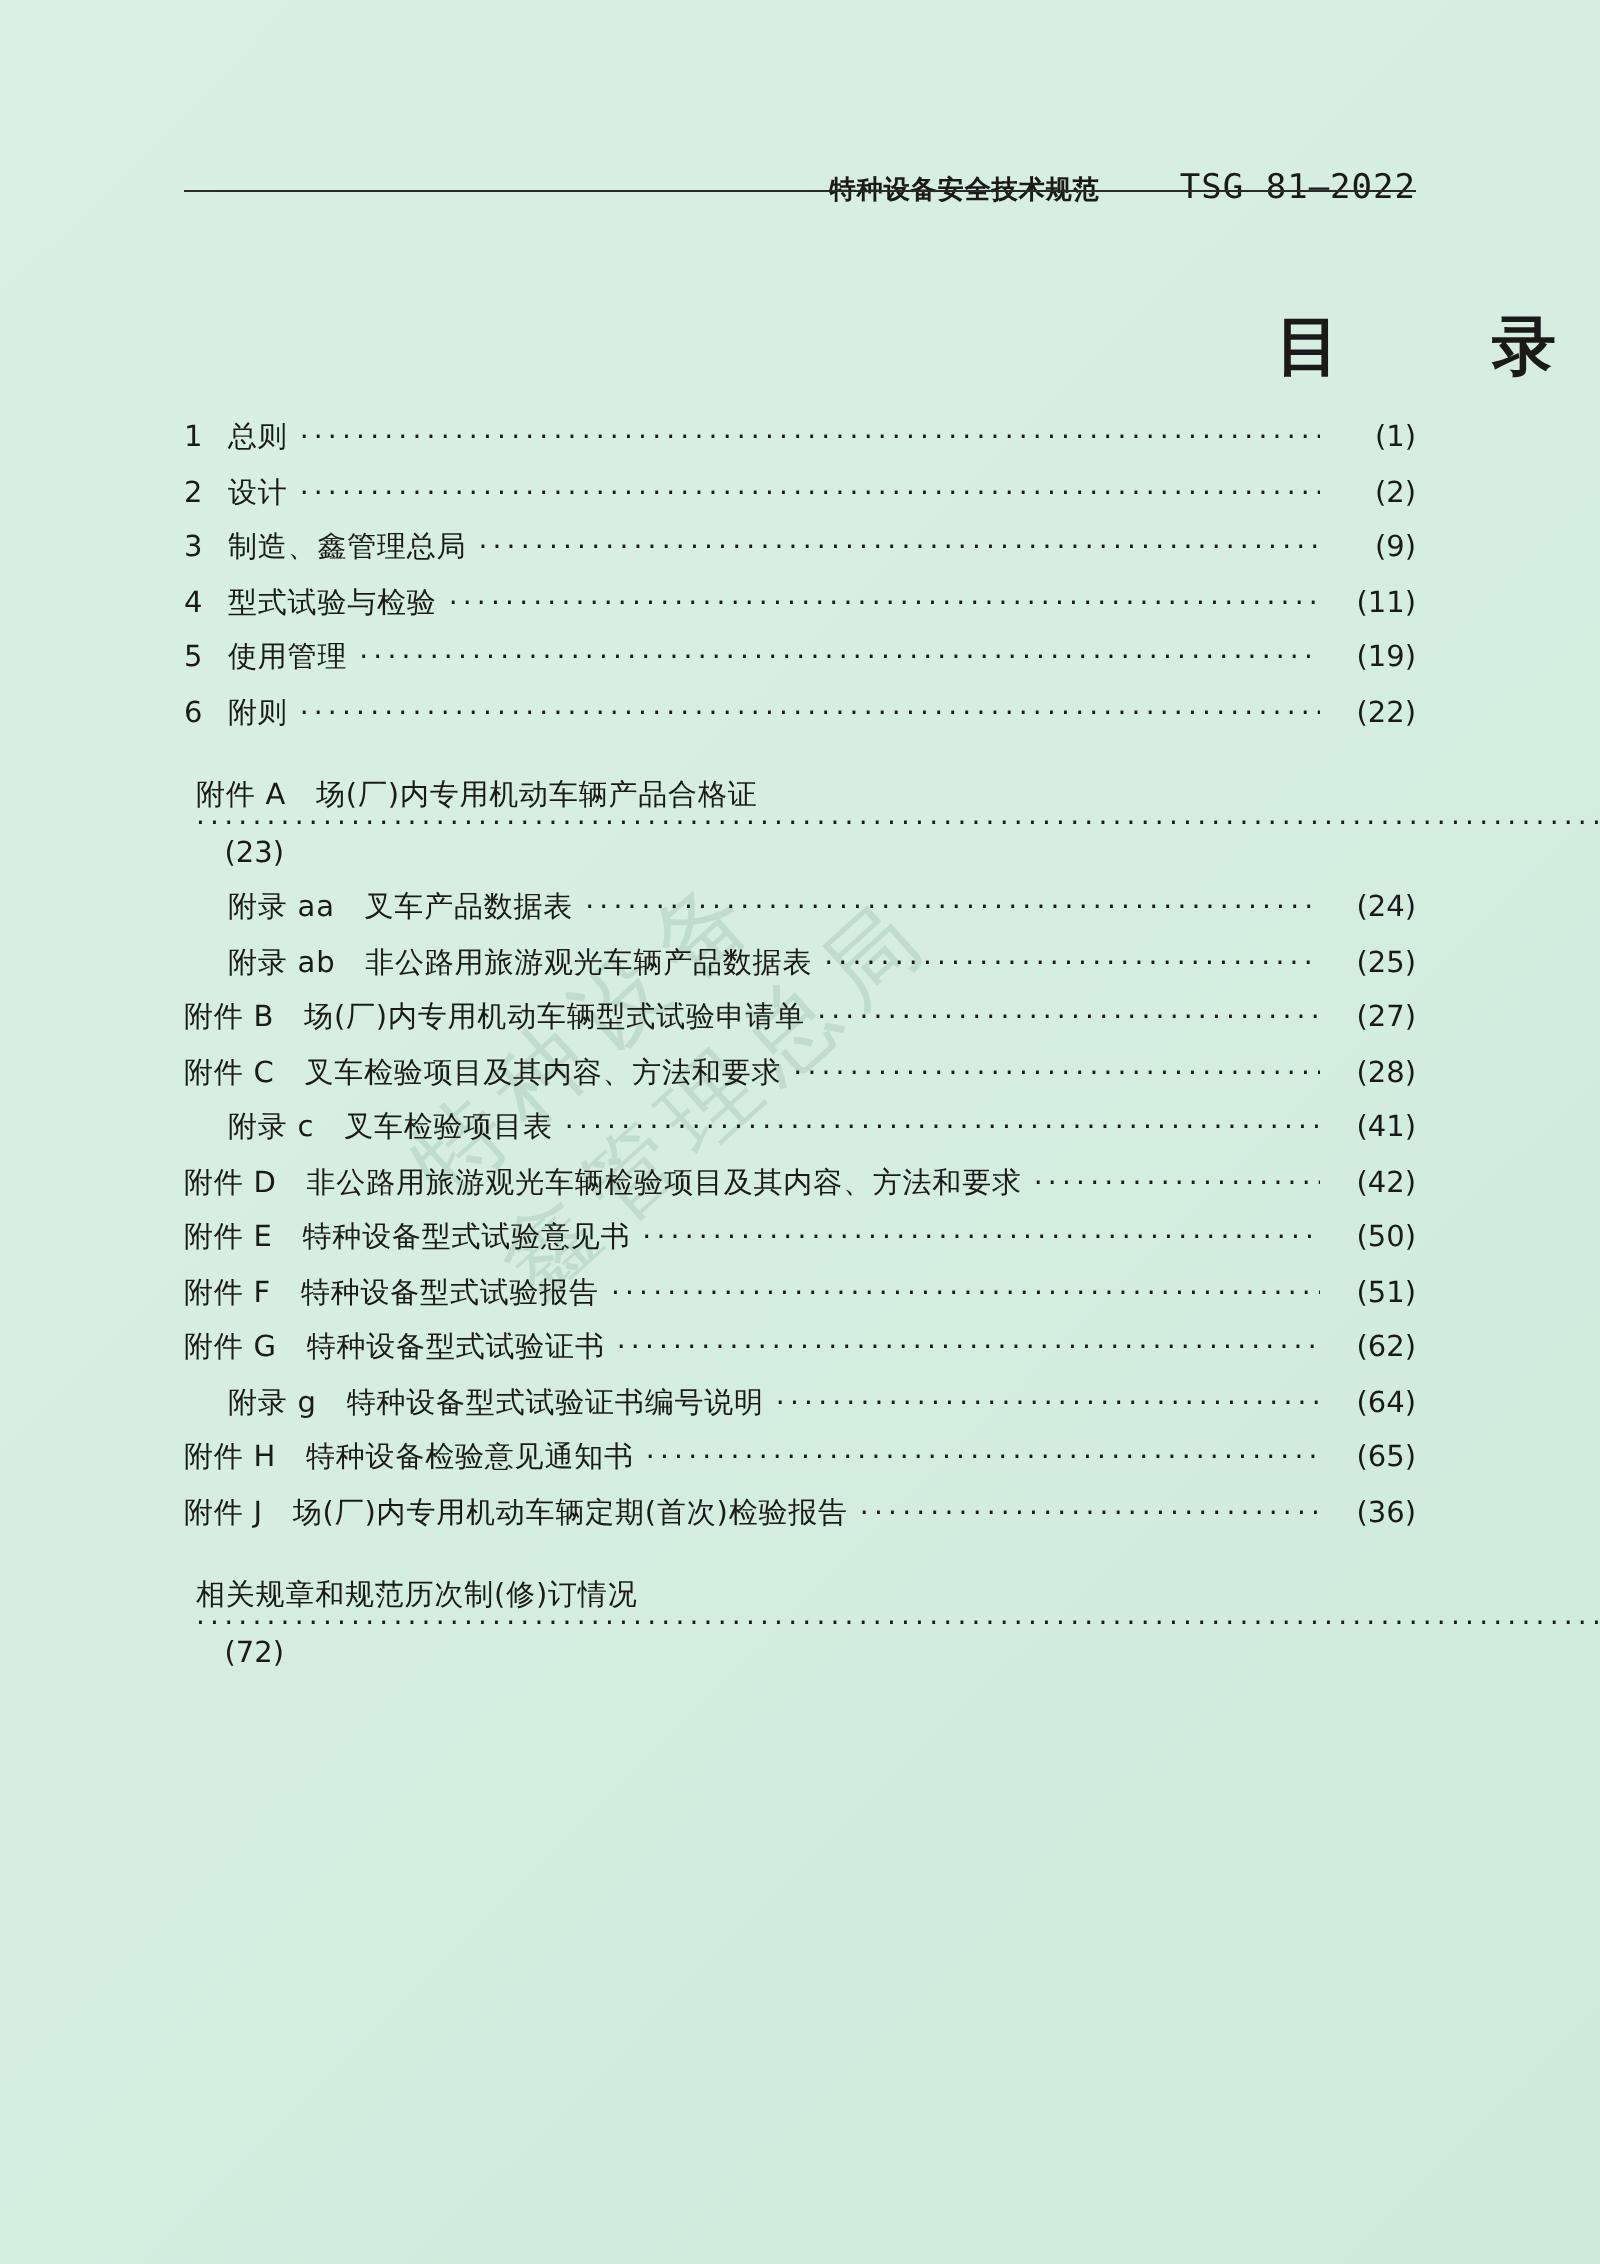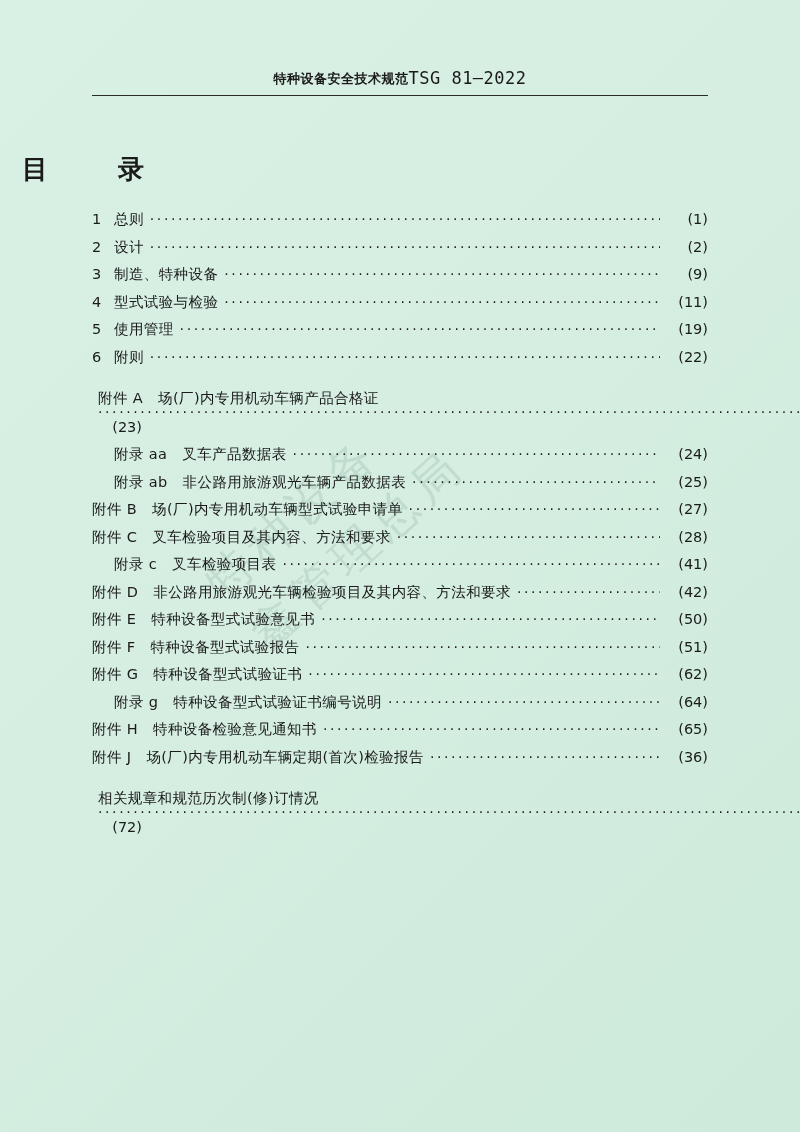--- a/index.html
+++ b/index.html
@@ -37,26 +37,27 @@
     pointer-events: none;
     user-select: none;
   }
   .watermark span {
     display: block;
     line-height: 1.45;
   }
   .header {
     position: absolute;
     left: 92px;
-    top: 68px;
+    top: 84px;
     width: 616px;
     display: flex;
-    justify-content: center;
+    justify-content: flex-end;
     align-items: flex-end;
     font-size: 13.5px;
+    gap: 40px;
   }
   .header-left {
     font-family: "DejaVu Sans", sans-serif;
     font-weight: bold;
     letter-spacing: 0.5px;
     font-size: 13px;
   }
   .header-right {
     font-family: "DejaVu Sans Mono", monospace;
     font-size: 17px;
@@ -67,24 +68,24 @@
     left: 92px;
     top: 95px;
     width: 616px;
     border-bottom: 1px solid #2a2a2a;
   }
   .doc-title {
     position: absolute;
     left: 0;
     top: 152px;
     width: 800px;
-    text-align: left;
+    text-align: right;
     font-family: "DejaVu Sans", sans-serif;
     font-weight: bold;
-    font-size: 26px;
+    font-size: 32px;
     letter-spacing: 22px;
     text-indent: 22px;
   }
   .toc {
     position: absolute;
     left: 92px;
     top: 212px;
     width: 616px;
   }
   .toc-row {
@@ -167,21 +168,21 @@
       <div class="page-no">(1)</div>
     </div>
     <div class="toc-row">
       <div class="num">2</div>
       <div class="label">设计</div>
       <div class="leader"></div>
       <div class="page-no">(2)</div>
     </div>
     <div class="toc-row">
       <div class="num">3</div>
-      <div class="label">制造、特种设备</div>
+      <div class="label">制造、鑫管理总局</div>
       <div class="leader"></div>
       <div class="page-no">(9)</div>
     </div>
     <div class="toc-row">
       <div class="num">4</div>
       <div class="label">型式试验与检验</div>
       <div class="leader"></div>
       <div class="page-no">(11)</div>
     </div>
     <div class="toc-row">

